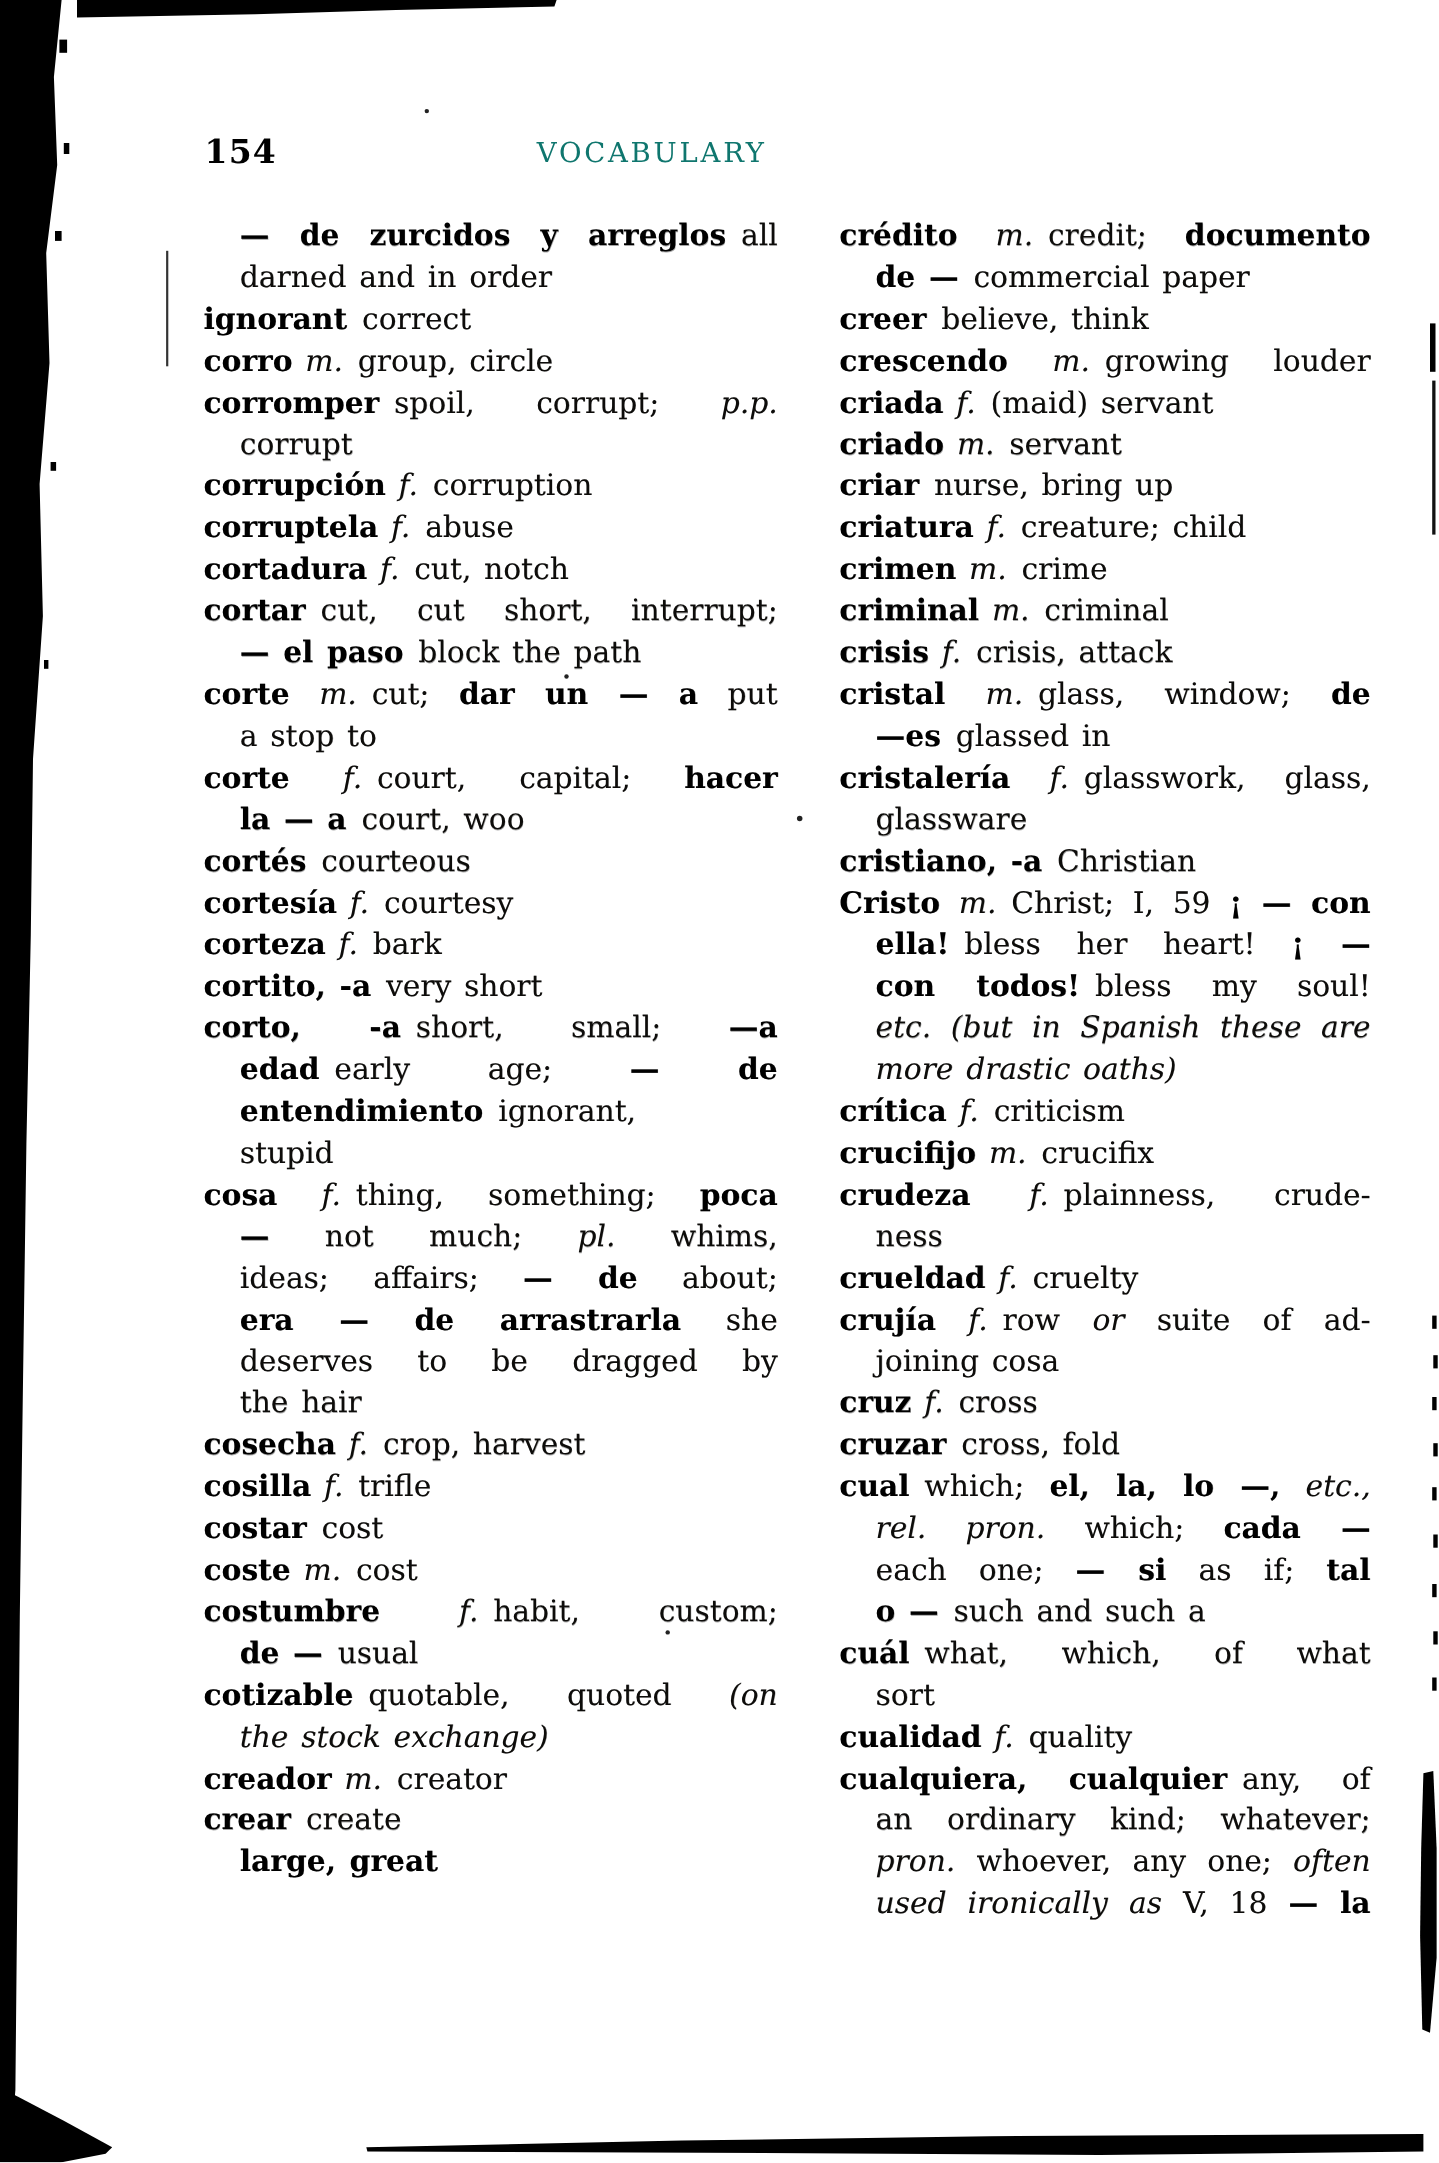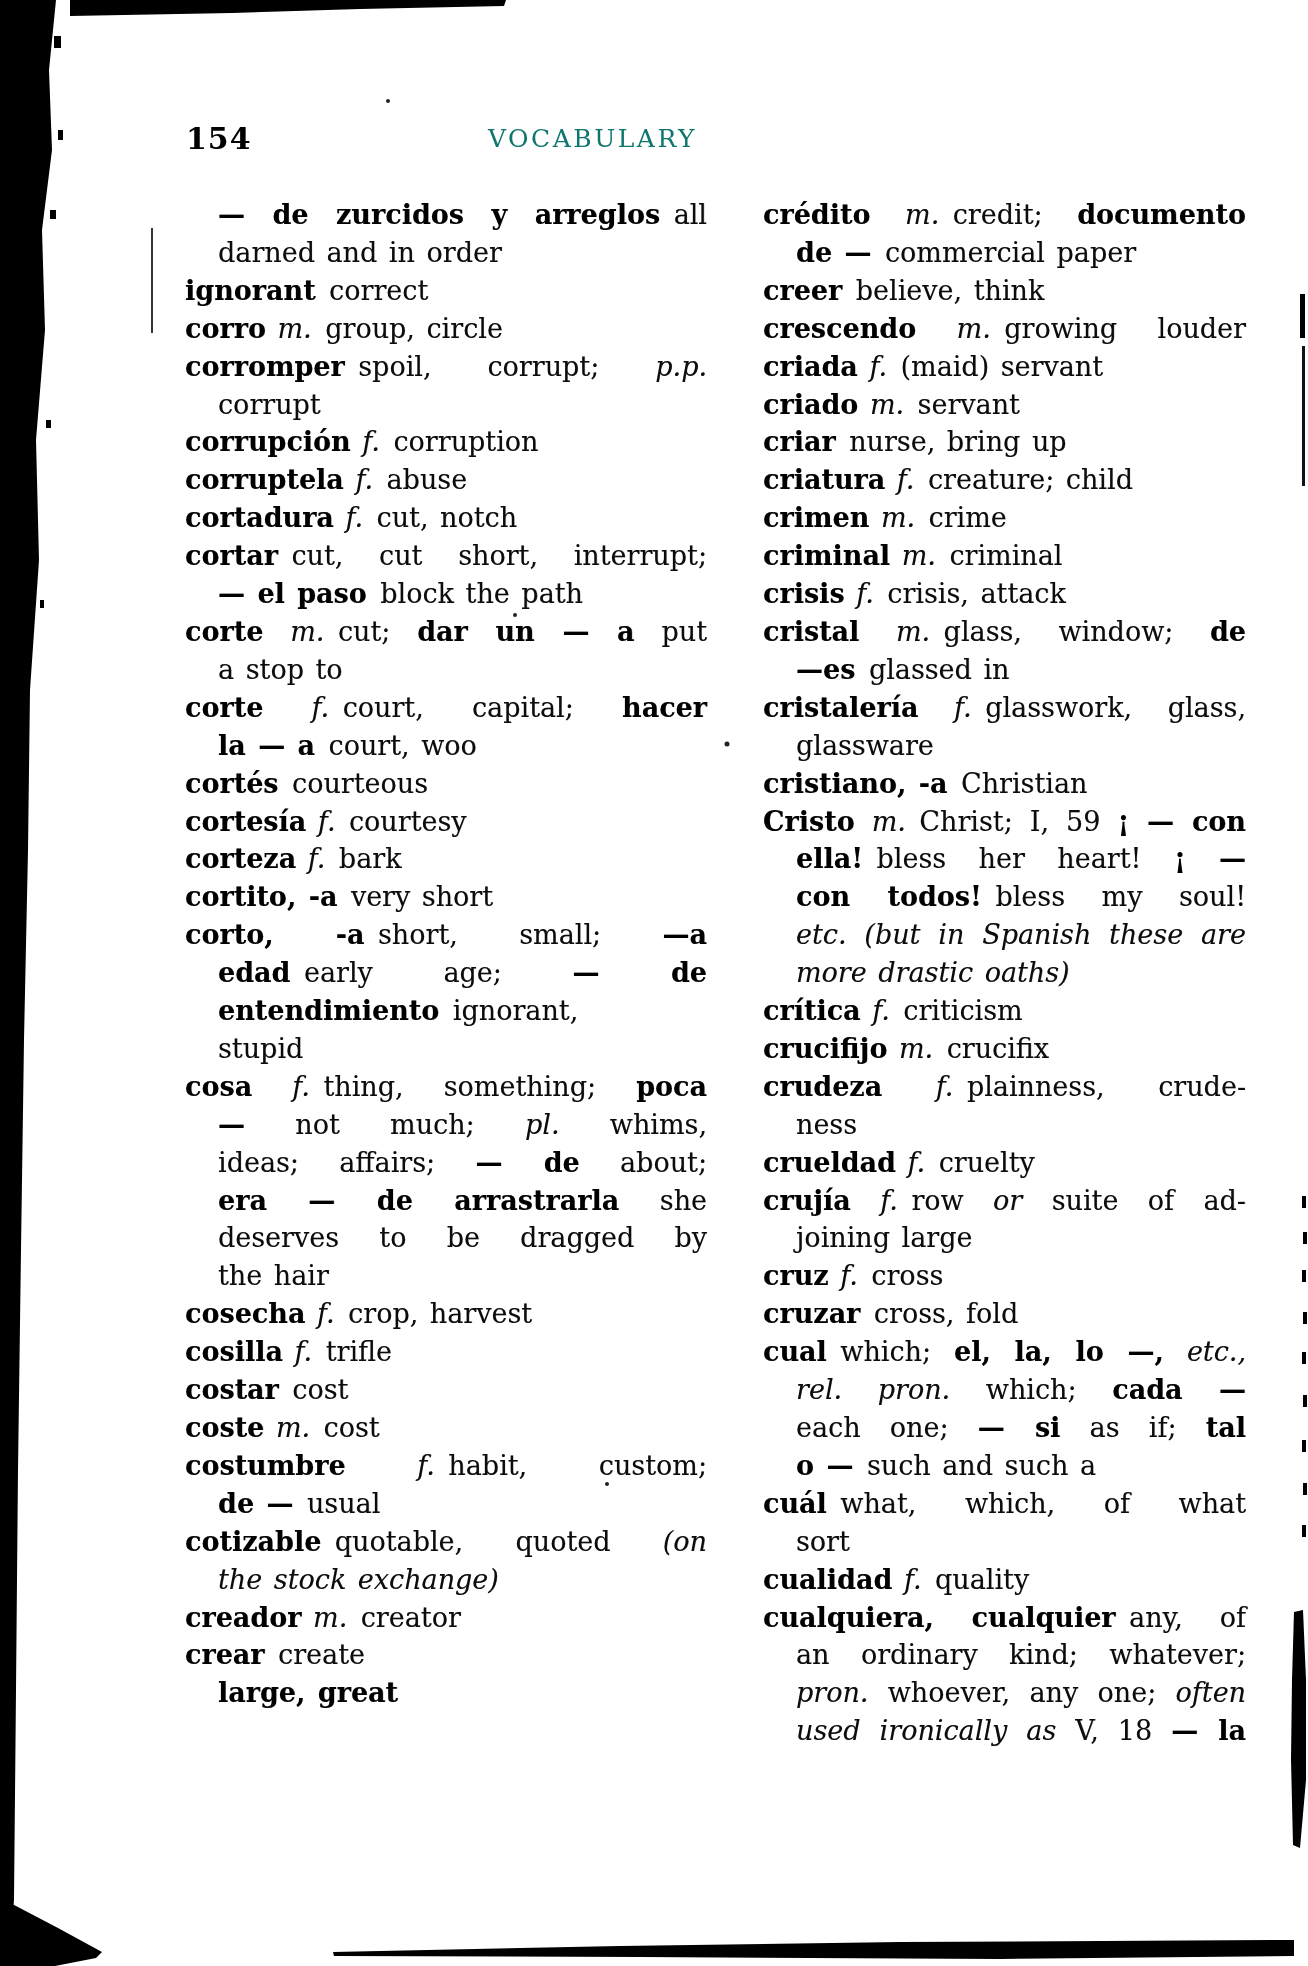--- a/index.html
+++ b/index.html
@@ -137,21 +137,21 @@
       <div class="ln ind j"><span class="b">ella!</span><span class="r"> bless her heart! </span><span class="b">¡ —</span></div>
       <div class="ln ind j"><span class="b">con todos!</span><span class="r"> bless my soul!</span></div>
       <div class="ln ind j"><span class="i">etc. (but in Spanish these are</span></div>
       <div class="ln ind"><span class="i">more drastic oaths)</span></div>
       <div class="ln"><span class="b">crítica</span><span class="i"> f.</span><span class="r"> criticism</span></div>
       <div class="ln"><span class="b">crucifijo</span><span class="i"> m.</span><span class="r"> crucifix</span></div>
       <div class="ln j"><span class="b">crudeza</span><span class="i"> f.</span><span class="r"> plainness, crude-</span></div>
       <div class="ln ind"><span class="r">ness</span></div>
       <div class="ln"><span class="b">crueldad</span><span class="i"> f.</span><span class="r"> cruelty</span></div>
       <div class="ln j"><span class="b">crujía</span><span class="i"> f.</span><span class="r"> row </span><span class="i">or</span><span class="r"> suite of ad-</span></div>
-      <div class="ln ind"><span class="r">joining large</span></div>
+      <div class="ln ind"><span class="r">joining cosa</span></div>
       <div class="ln"><span class="b">cruz</span><span class="i"> f.</span><span class="r"> cross</span></div>
       <div class="ln"><span class="b">cruzar</span><span class="r"> cross, fold</span></div>
       <div class="ln j"><span class="b">cual</span><span class="r"> which; </span><span class="b">el, la, lo —,</span><span class="i"> etc.,</span></div>
       <div class="ln ind j"><span class="i">rel. pron.</span><span class="r"> which; </span><span class="b">cada —</span></div>
       <div class="ln ind j"><span class="r">each one; </span><span class="b">— si</span><span class="r"> as if; </span><span class="b">tal</span></div>
       <div class="ln ind"><span class="b">o —</span><span class="r"> such and such a</span></div>
       <div class="ln j"><span class="b">cuál</span><span class="r"> what, which, of what</span></div>
       <div class="ln ind"><span class="r">sort</span></div>
       <div class="ln"><span class="b">cualidad</span><span class="i"> f.</span><span class="r"> quality</span></div>
       <div class="ln j"><span class="b">cualquiera, cualquier</span><span class="r"> any, of</span></div>

